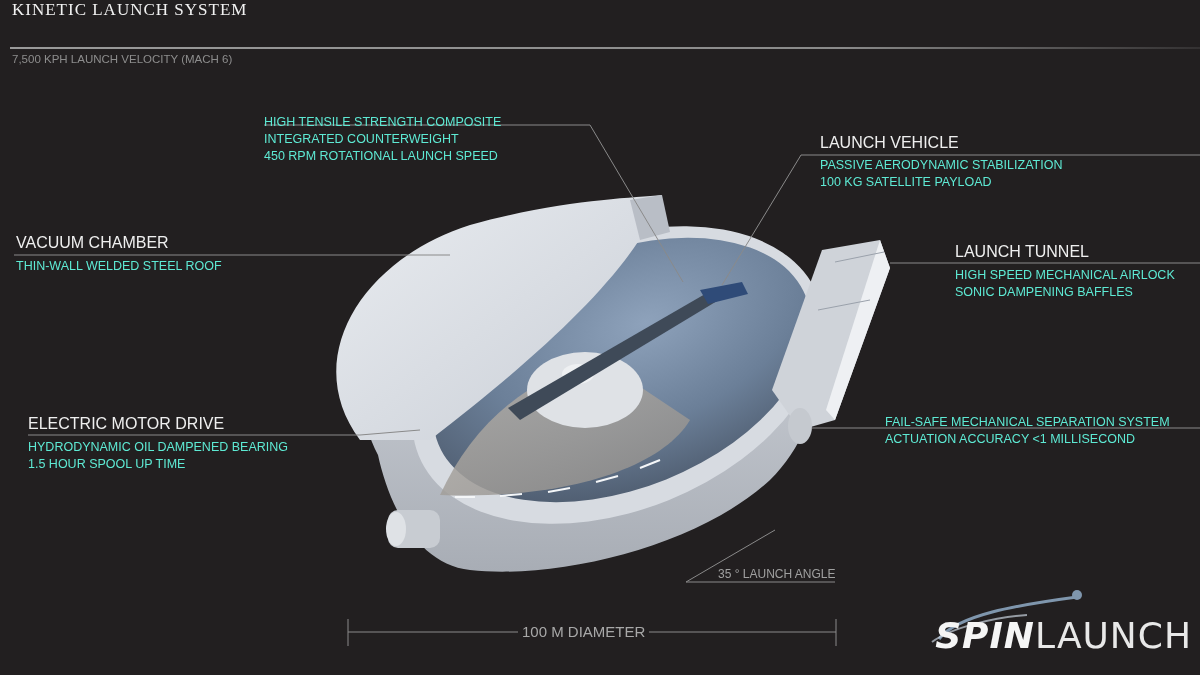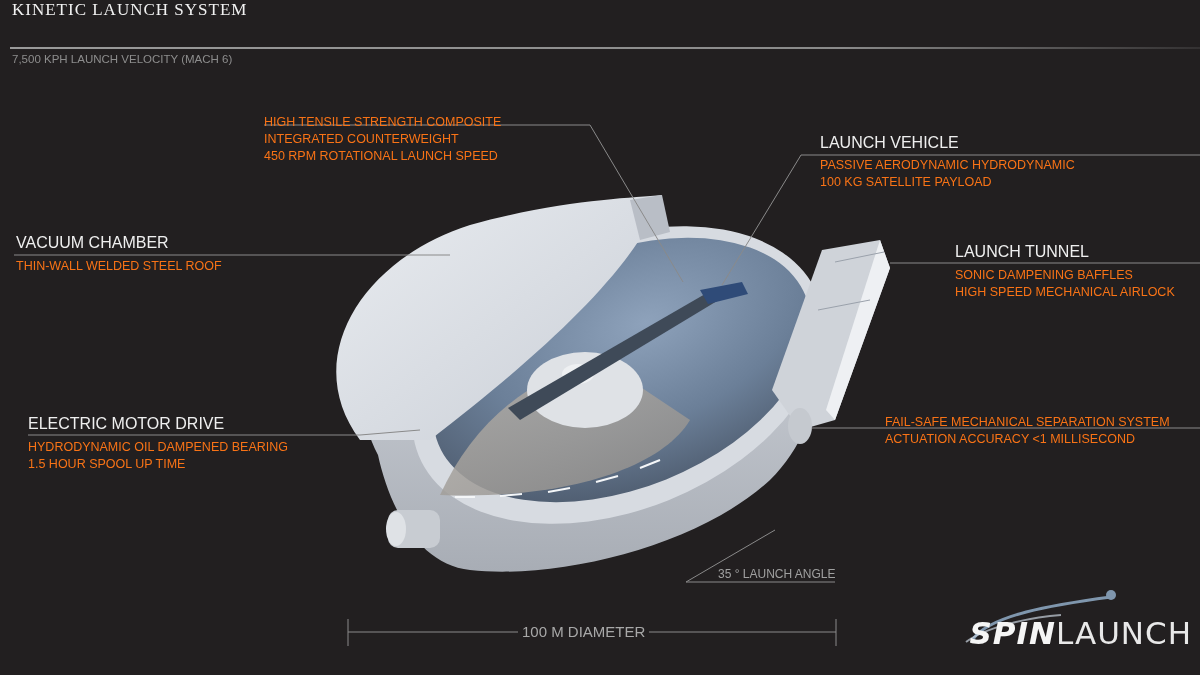--- a/index.html
+++ b/index.html
@@ -18,21 +18,21 @@
     left: 10px; top: 47px; width: 1190px; height: 2px;
     background: linear-gradient(to right, #9a9a9a 0%, #8a8a8a 70%, rgba(120,120,120,0.2) 100%);
   }
   .subtitle {
     left: 12px; top: 53px; font-size: 11.5px; color: #8d8d8d;
   }
   .callout-title {
     font-size: 16px; color: #efefef; white-space: nowrap;
   }
   .callout-line {
-    font-size: 12.5px; color: #f97316; line-height: 17px; white-space: nowrap;
+    font-size: 12.5px; color: #5eead4; line-height: 17px; white-space: nowrap;
   }
   svg.leaders { position: absolute; left: 0; top: 0; }
   .dim-label { font-size: 15px; color: #a8a8a8; background: #221f20; padding: 0 4px; }
   .angle-label { font-size: 12px; color: #a0a0a0; }
   .logo { right: 8px; top: 595px; }
 </style>
 </head>
 <body>
 
 <div class="abs title">KINETIC LAUNCH SYSTEM</div>
@@ -128,35 +128,35 @@
 <div class="abs" style="left:264px; top:107px;">
   <div style="height:7px"></div>
   <div class="callout-line">HIGH TENSILE STRENGTH COMPOSITE</div>
   <div class="callout-line">INTEGRATED COUNTERWEIGHT</div>
   <div class="callout-line">450 RPM ROTATIONAL LAUNCH SPEED</div>
 </div>
 
 <div class="abs" style="left:820px; top:134px;">
   <div class="callout-title">LAUNCH VEHICLE</div>
   <div style="height:5px"></div>
-  <div class="callout-line">PASSIVE AERODYNAMIC HYDRODYNAMIC</div>
+  <div class="callout-line">PASSIVE AERODYNAMIC STABILIZATION</div>
   <div class="callout-line">100 KG SATELLITE PAYLOAD</div>
 </div>
 
 <div class="abs" style="left:16px; top:234px;">
   <div class="callout-title">VACUUM CHAMBER</div>
   <div style="height:6px"></div>
   <div class="callout-line">THIN-WALL WELDED STEEL ROOF</div>
 </div>
 
 <div class="abs" style="left:955px; top:243px;">
   <div class="callout-title">LAUNCH TUNNEL</div>
   <div style="height:6px"></div>
+  <div class="callout-line">HIGH SPEED MECHANICAL AIRLOCK</div>
   <div class="callout-line">SONIC DAMPENING BAFFLES</div>
-  <div class="callout-line">HIGH SPEED MECHANICAL AIRLOCK</div>
 </div>
 
 <div class="abs" style="left:28px; top:415px;">
   <div class="callout-title">ELECTRIC MOTOR DRIVE</div>
   <div style="height:6px"></div>
   <div class="callout-line">HYDRODYNAMIC OIL DAMPENED BEARING</div>
   <div class="callout-line">1.5 HOUR SPOOL UP TIME</div>
 </div>
 
 <div class="abs" style="left:885px; top:408px;">
@@ -167,16 +167,16 @@
 
 <div class="abs angle-label" style="left:718px; top:567px;">35 ° LAUNCH ANGLE</div>
 <div class="abs dim-label" style="left:518px; top:623px;">100 M DIAMETER</div>
 
 <div class="abs logo">
   <svg width="250" height="65" viewBox="0 0 250 65" style="position:absolute; left:-8px; top:-8px;">
     <path d="M12,52 C30,28 90,18 150,10" stroke="#7f96ad" stroke-width="3" fill="none"></path>
     <path d="M5,55 C25,40 70,30 100,28" stroke="#c7d2dd" stroke-width="2" fill="none" opacity="0.7"></path>
     <circle cx="150" cy="8" r="5" fill="#7f96ad"></circle>
   </svg>
-  <div style="position:relative; padding-top:20px; white-space:nowrap; font-family:'DejaVu Sans', sans-serif; font-size:31px; letter-spacing:1px;">
+  <div style="position:relative; padding-top:20px; white-space:nowrap; font-family:'DejaVu Sans', sans-serif; font-size:36px; letter-spacing:1px;">
     <span style="color:#f5f5f5; font-weight:bold; font-style:italic;">SPIN</span><span style="color:#e8e8e8; font-weight:normal;">LAUNCH</span>
   </div>
 </div>
 
 </body></html>

